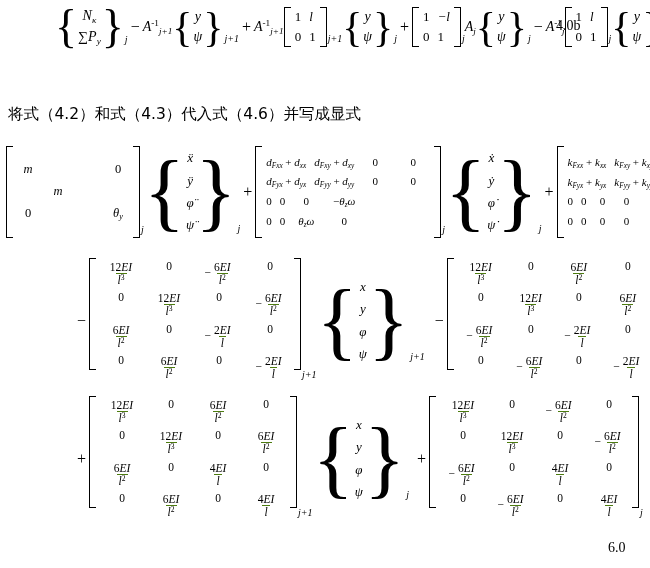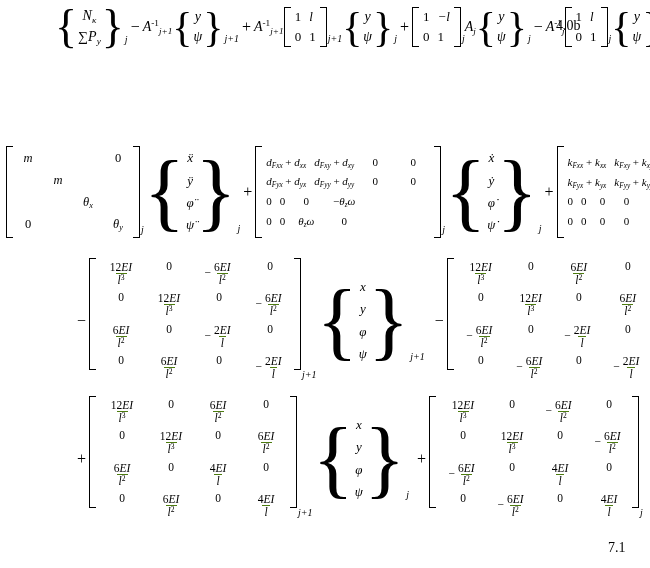--- a/index.html
+++ b/index.html
@@ -225,42 +225,37 @@
         <span class="it">ψ</span>
       </span>
       <span class="cb-r" style="font-size:42px; line-height:0.78;">}</span>
 
     </div>
 
   </div>
 
   <span class="eq-num" id="n46b">4.0b</span>
 
+  <div id="textline">将式（4.2）和式（4.3）代入式（4.6）并写成显式</div>
 
   <div id="eq47r1" class="mrow">
 
     <div class="mrow">
       <span class="brack brack-l" style="height:92px;"></span>
       <span class="matstack" style="line-height:1.75; font-size:12.5px;">
         <span class="matrow">
           <span class="matcell it" style="width:22px">m</span>
           <span class="matcell" style="width:22px"></span>
           <span class="matcell" style="width:22px"></span>
           <span class="matcell" style="width:22px">0</span>
         </span>
         <span class="matrow">
           <span class="matcell" style="width:22px"></span>
           <span class="matcell it" style="width:22px">m</span>
           <span class="matcell" style="width:22px"></span>
-          <span class="matcell" style="width:22px"></span>
-        </span>
-        <span class="matrow">
-          <span class="matcell" style="width:22px"></span>
-          <span class="matcell" style="width:22px"></span>
-          <span class="matcell" style="width:22px"><span class="it">θ</span><span class="sub">x</span></span>
           <span class="matcell" style="width:22px"></span>
         </span>
         <span class="matrow">
           <span class="matcell" style="width:22px">0</span>
           <span class="matcell" style="width:22px"></span>
           <span class="matcell" style="width:22px"></span>
           <span class="matcell" style="width:22px"><span class="it">θ</span><span class="sub">y</span></span>
         </span>
       </span>
       <span class="brack brack-r" style="height:92px;"></span>
@@ -615,15 +610,15 @@
       <span class="grp-sub">j</span>
     </div>
 
     <div class="mrow">
       <span class="cb-l" style="font-size:86px; line-height:0.62;">{</span>
 
     </div>
 
   </div>
 
-  <span class="eq-num" id="n47">7.1</span>
+  <span class="eq-num" id="n47">6.0</span>
 
 </div>
 
 </body></html>

